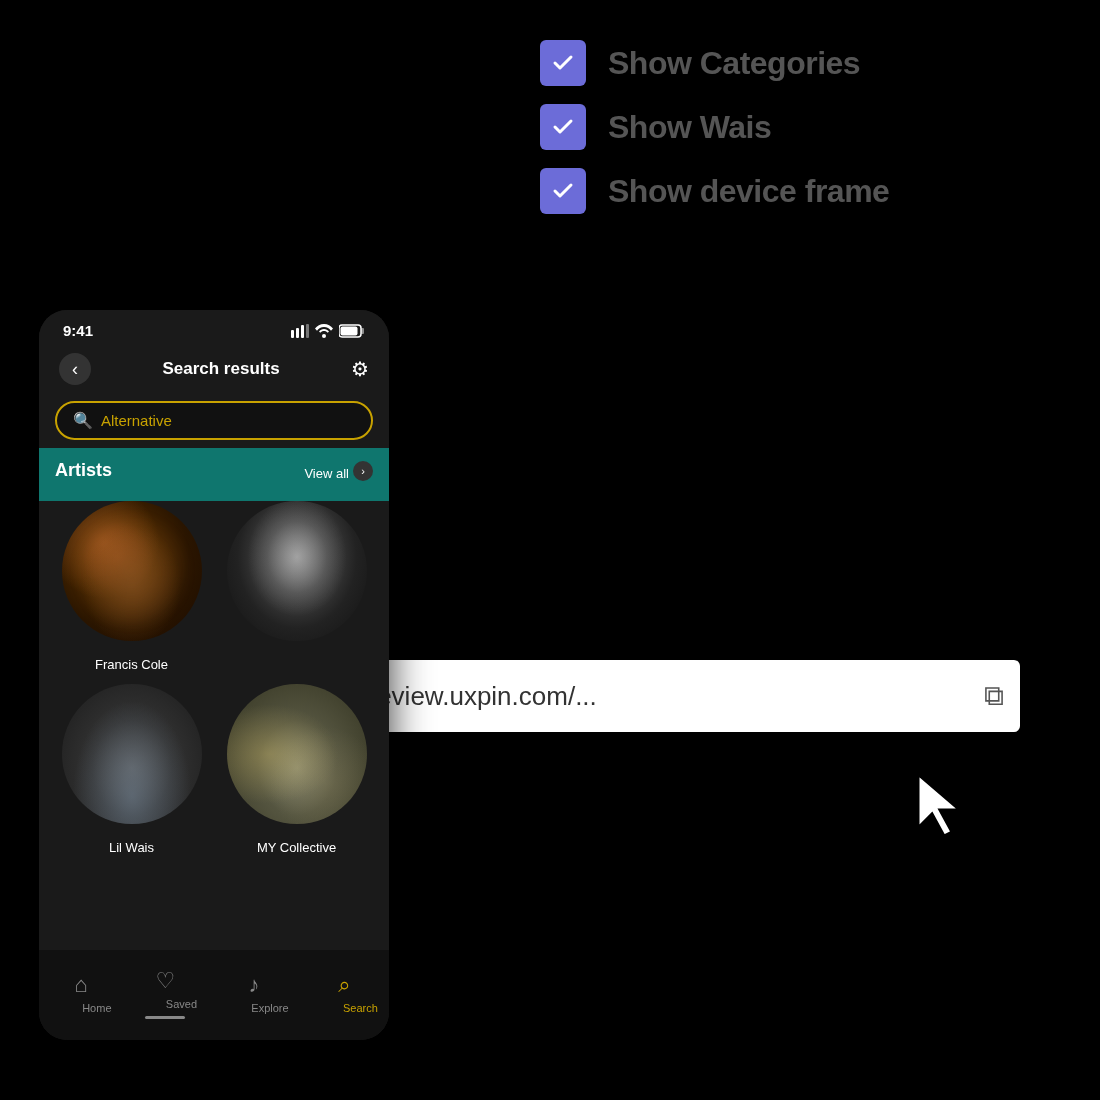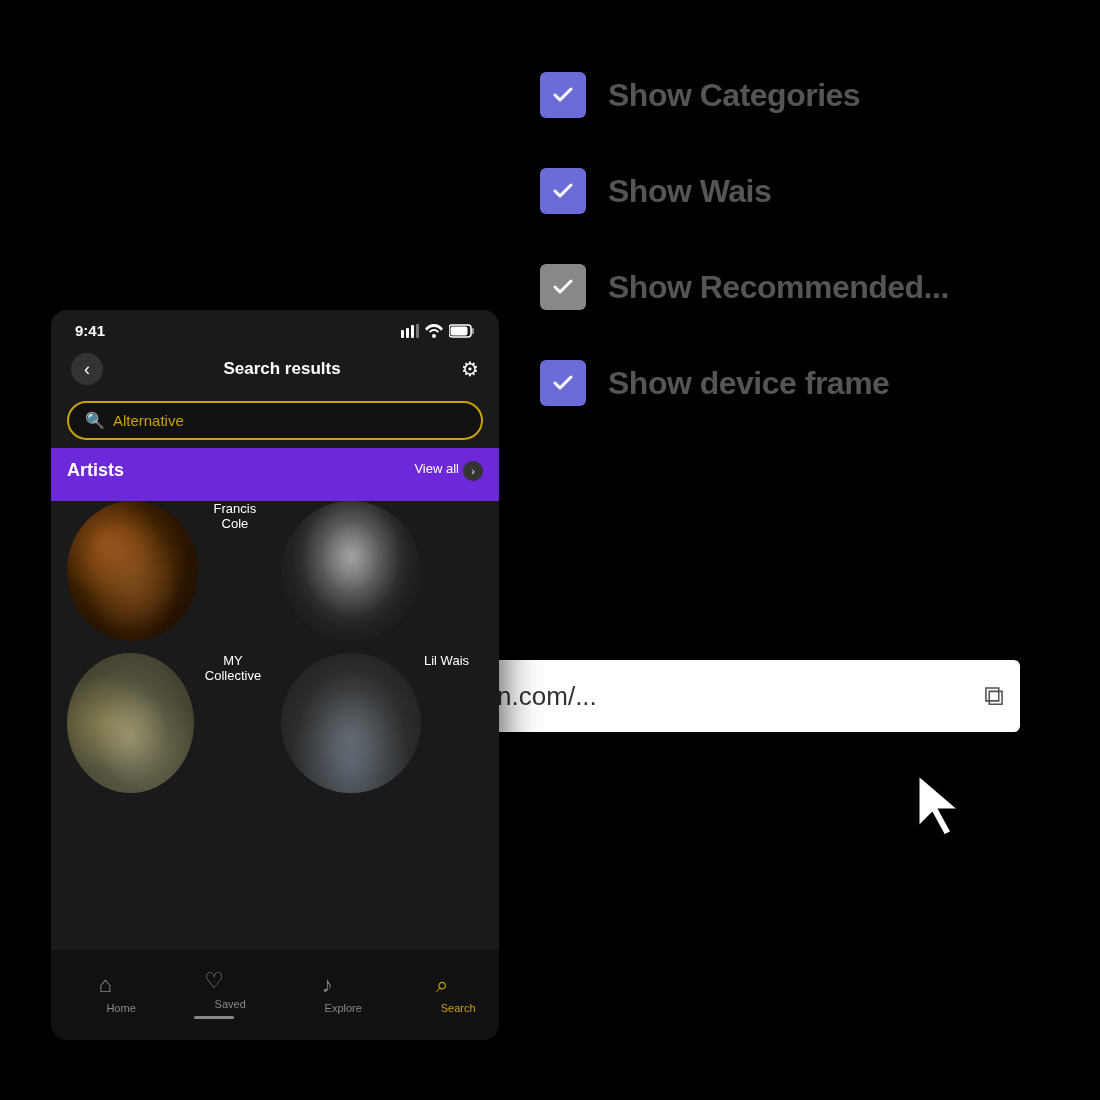--- a/index.html
+++ b/index.html
@@ -20,21 +20,20 @@
       left: 540px;
       display: flex;
       flex-direction: column;
       gap: 18px;
     }
 
     .checklist-item {
       display: flex;
       align-items: center;
       gap: 22px;
-      margin-top: 32px;
     }
 
     .check-box {
       width: 46px;
       height: 46px;
       background: #6c6cd8;
       border-radius: 6px;
       display: flex;
       align-items: center;
       justify-content: center;
@@ -95,25 +94,25 @@
       top: 770px;
       left: 910px;
       width: 60px;
       height: 70px;
     }
 
     
     .phone {
       position: absolute;
       top: 310px;
-      left: 51px;
-      width: 448px;
+      left: 39px;
+      width: 350px;
       height: 730px;
       background: #1a1a1a;
-      border-radius: 16px;
+      border-radius: 28px;
       overflow: hidden;
       box-shadow: 0 8px 40px rgba(0,0,0,0.8);
     }
 
     
     .status-bar {
       display: flex;
       justify-content: space-between;
       align-items: center;
       padding: 12px 24px 6px;
@@ -190,41 +189,41 @@
     }
 
     .search-text-value {
       color: #c8a200;
       font-size: 15px;
     }
 
     
     .artists-section {
       padding: 12px 16px 8px;
-      background: #6d28d9;
+      background: #0f766e;
     }
 
     .section-header {
       display: flex;
       justify-content: space-between;
       align-items: center;
       margin-bottom: 12px;
     }
 
     .section-title {
       color: #fff;
       font-size: 18px;
       font-weight: 700;
     }
 
     .view-all {
       color: #fff;
       font-size: 13px;
       display: flex;
-      align-items: flex-start;
+      align-items: flex-end;
       gap: 4px;
       cursor: pointer;
     }
 
     .view-all-arrow {
       width: 20px;
       height: 20px;
       background: #333;
       border-radius: 50%;
       display: flex;
@@ -238,23 +237,23 @@
     .artist-grid {
       display: grid;
       grid-template-columns: 1fr 1fr;
       gap: 12px;
       padding: 0 16px;
       background: #1a1a1a;
     }
 
     .artist-card {
       display: flex;
-      flex-direction: row;
-      align-items: flex-start;
-      gap: 3px;
+      flex-direction: column;
+      align-items: center;
+      gap: 16px;
     }
 
     .artist-avatar {
       width: 140px;
       height: 140px;
       border-radius: 50%;
       overflow: hidden;
       background: #444;
       display: flex;
       align-items: center;
@@ -397,28 +396,20 @@
 
   <div class="checklist-item">
     <div class="check-box">
       <svg viewBox="0 0 24 24" fill="none" stroke="white" stroke-width="3" stroke-linecap="round" stroke-linejoin="round">
         <polyline points="20 6 9 17 4 12"></polyline>
       </svg>
     </div>
     <span class="checklist-label">Show Wais</span>
   </div>
 
-  <div class="checklist-item">
-    <div class="check-box grey">
-      <svg viewBox="0 0 24 24" fill="none" stroke="white" stroke-width="3" stroke-linecap="round" stroke-linejoin="round">
-        <polyline points="20 6 9 17 4 12"></polyline>
-      </svg>
-    </div>
-    <span class="checklist-label">Show Recommended...</span>
-  </div>
 
 
   <div class="checklist-item">
     <div class="check-box">
       <svg viewBox="0 0 24 24" fill="none" stroke="white" stroke-width="3" stroke-linecap="round" stroke-linejoin="round">
         <polyline points="20 6 9 17 4 12"></polyline>
       </svg>
     </div>
     <span class="checklist-label">Show device frame</span>
   </div>
@@ -494,27 +485,27 @@
         <div class="artist-avatar avatar-francis"></div>
         <span class="artist-name">Francis Cole</span>
       </div>
 
       <div class="artist-card">
         <div class="artist-avatar avatar-dark"></div>
         <span class="artist-name"></span>
       </div>
 
       <div class="artist-card">
+        <div class="artist-avatar avatar-lilwais"></div>
+        <span class="artist-name">Lil Wais</span>
+      </div>
+
+      <div class="artist-card">
         <div class="artist-avatar avatar-mycollective"></div>
         <span class="artist-name">MY Collective</span>
-      </div>
-
-      <div class="artist-card">
-        <div class="artist-avatar avatar-lilwais"></div>
-        <span class="artist-name">Lil Wais</span>
       </div>
 
     </div>
 
   </div>
 
   <div class="bottom-nav">
 
     <div class="nav-item">
       <span class="nav-item-icon">⌂</span>

